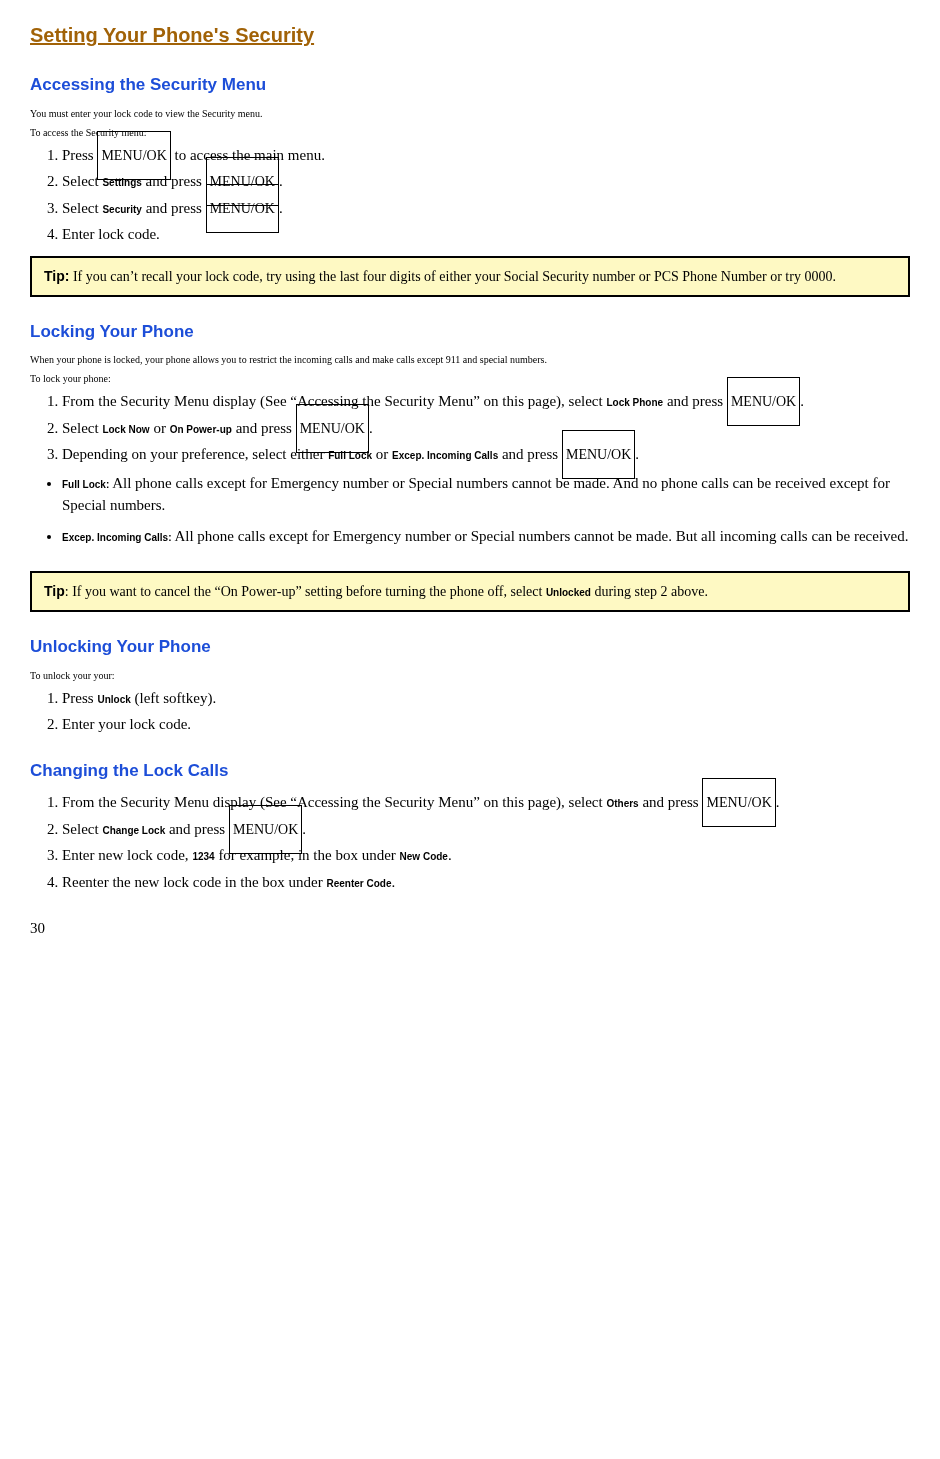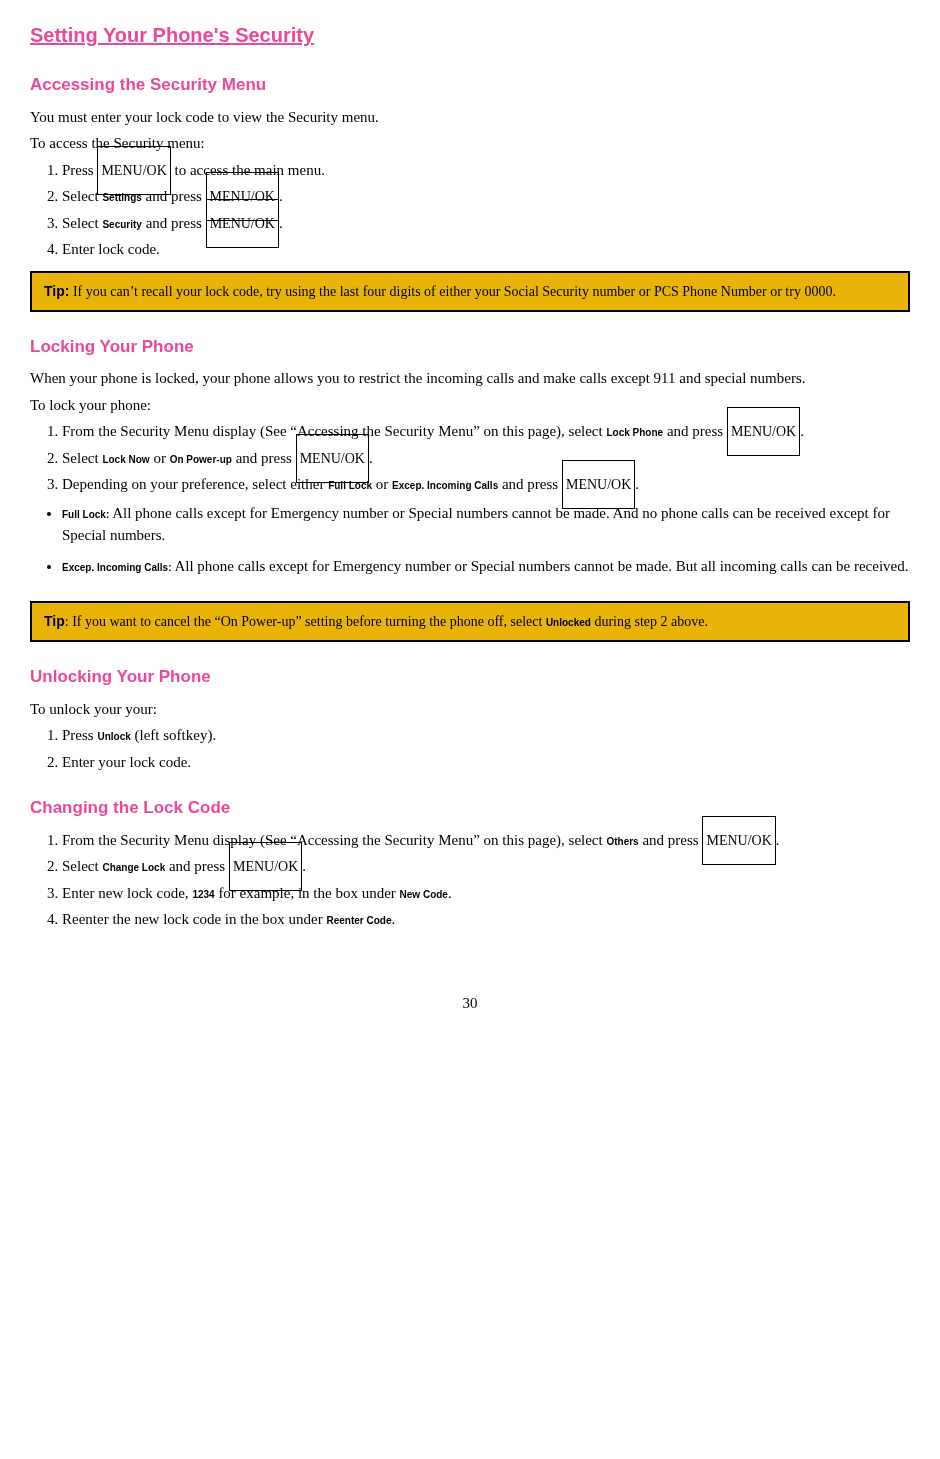--- a/index.html
+++ b/index.html
@@ -11,37 +11,37 @@
       width: 940px;
       min-height: 1459px;
       padding: 20px 30px 40px 30px;
       line-height: 1.5;
     }
 
     h1.page-title {
       font-family: Arial, sans-serif;
       font-size: 20px;
       font-weight: bold;
-      color: #ec4899;
+      color: #a16207;
       text-decoration: underline;
       margin-bottom: 18px;
     }
 
     h2.section-title {
       font-family: Arial, sans-serif;
       font-size: 17px;
       font-weight: bold;
-      color: #ec4899;
+      color: #1d4ed8;
       margin-bottom: 8px;
       margin-top: 22px;
     }
 
     p {
       margin-bottom: 4px;
-      font-size: 15px;
+      font-size: 10px;
     }
 
     ol {
       margin-left: 32px;
       margin-bottom: 6px;
     }
 
     ol li {
       margin-bottom: 4px;
       font-size: 15px;
@@ -58,42 +58,41 @@
       font-weight: bold;
       font-family: Arial, sans-serif;
       font-size: 10px;
     }
 
     .tip-box {
       border: 2px solid #000;
       padding: 8px 12px;
       margin: 10px 0;
       font-size: 14px;
-      background: #eab308;
+      background: #fef9c3;
     }
 
     .tip-label {
       font-weight: bold;
       font-family: Arial, sans-serif;
     }
 
     ul.bullet-list {
       list-style: disc;
       margin-left: 32px;
       margin-bottom: 24px;
     }
 
     ul.bullet-list li {
       margin-bottom: 8px;
       font-size: 15px;
     }
 
     .page-number {
-      text-align: center;
-      margin-top: 61px;
+      margin-top: 24px;
       font-size: 15px;
     }
 
     .section-gap {
       margin-top: 18px;
     }
   </style>
 </head>
 <body>
 
@@ -180,21 +179,21 @@
 
 <ol>
   <li>
     <span>Press</span>
     <span class="bold-serif"> <span>Unlock</span></span>
     <span> <span>(left softkey).</span></span>
   </li>
   <li>Enter your lock code.</li>
 </ol>
 
-<h2 class="section-title section-gap">Changing the Lock Code</h2>
+<h2 class="section-title section-gap">Changing the Lock Calls</h2>
 
 <ol>
   <li>
     <span>From the Security Menu display (See “Accessing the Security Menu” on this page), select</span>
     <span class="bold-serif"> <span>Others</span></span>
     <span> <span>and press</span></span>
     <span class="kbd">MENU/OK</span><span>.</span>
   </li>
   <li>
     <span>Select</span>

